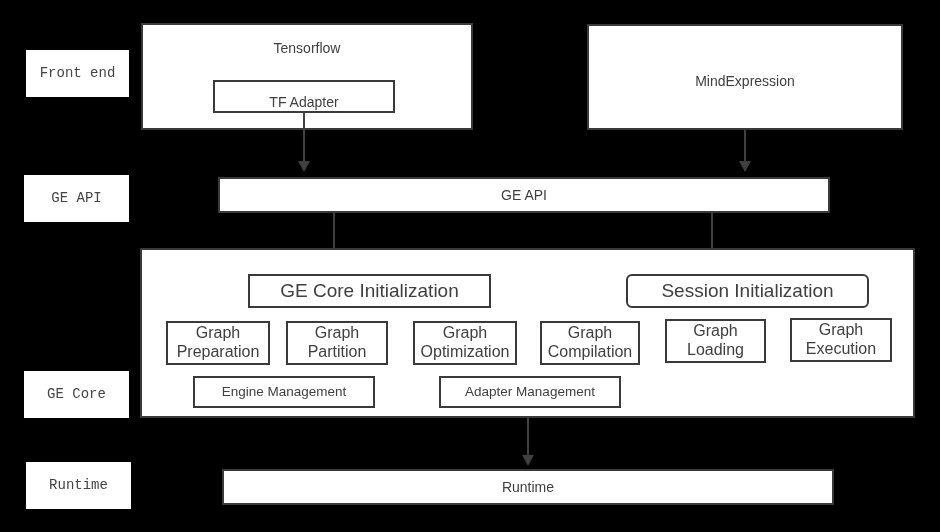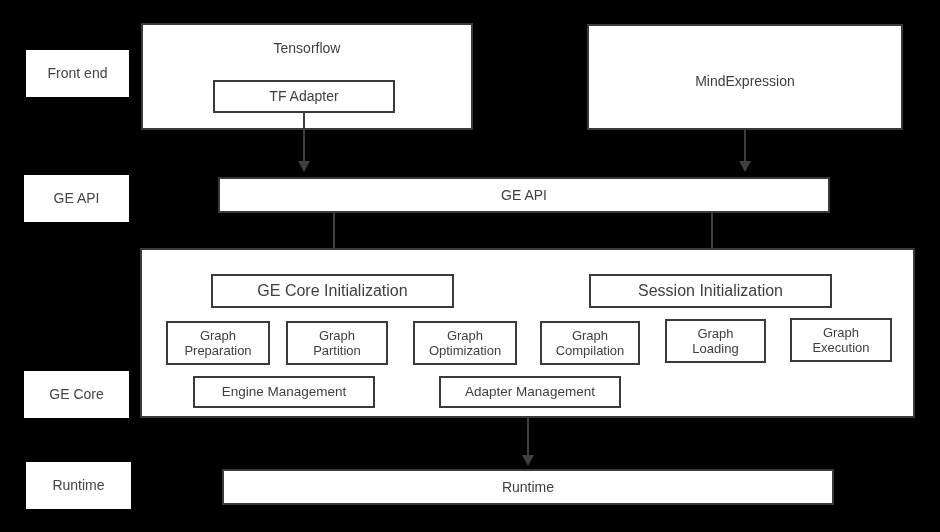--- a/index.html
+++ b/index.html
@@ -29,20 +29,21 @@
     justify-content: center;
     text-align: center;
     line-height: 1.18;
     white-space: pre-line;
   }
   
   .stage-label {
     border: none;
     font-size: 14px;
     color: #444444;
+    font-family: Liberation Mono, monospace;
   }
   
   .frame {
     align-items: flex-start;
     justify-content: center;
     padding-top: 15px;
     font-size: 14px;
   }
   .frame.me {
     align-items: center;
@@ -56,25 +57,26 @@
     font-size: 14px;
   }
   
   .core-container {
     position: absolute;
     box-sizing: border-box;
     background: #ffffff;
     border: 2px solid #3a3a3a;
   }
   .core-box {
-    font-size: 13px;
+    font-size: 16px;
     border: 2px solid #3a3a3a;
   }
   .init-box {
-    font-size: 16px;
+    font-size: 19px;
+    margin-left: 37px;
   }
   .mgmt-box {
     font-size: 13.5px;
   }
   
   .conn {
     position: absolute;
     background: #3f3f3f;
     width: 2px;
   }
@@ -105,21 +107,21 @@
   </div>
 
   <div class="box stage-label" style="left:26px; top:462px; width:105px; height:47px;">
     <span>Runtime</span>
   </div>
 
   <div class="box frame" style="left:141px; top:23px; width:332px; height:107px;">
     <span>Tensorflow</span>
   </div>
 
-  <div class="box inner-box" style="left:213px; top:80px; width:182px; height:33px;">
+  <div class="box inner-box" style="left:213px; top:80px; width:182px; height:33px;align-items:flex-end;">
     <span>TF Adapter</span>
   </div>
 
   <div class="box frame me" style="left:587px; top:24px; width:316px; height:106px;">
     <span>MindExpression</span>
   </div>
 
   <div class="conn" style="left:303px; top:113px; height:51px;"></div>
   <div class="arrowhead" style="left:298px; top:161px;"></div>
 
@@ -135,21 +137,21 @@
 
   <div class="conn" style="left:711px; top:213px; height:42px;"></div>
   <div class="arrowhead" style="left:706px; top:252px;"></div>
 
   <div class="core-container" style="left:140px; top:248px; width:775px; height:170px;"></div>
 
   <div class="box init-box" style="left:211px; top:274px; width:243px; height:34px;">
     <span>GE Core Initialization</span>
   </div>
 
-  <div class="box init-box" style="left:589px; top:274px; width:243px; height:34px;">
+  <div class="box init-box" style="left:589px; top:274px; width:243px; height:34px;border-radius:6px;">
     <span>Session Initialization</span>
   </div>
 
   <div class="box core-box" style="left:166px; top:321px; width:104px; height:44px;">
     <span>Graph
 Preparation</span>
   </div>
 
   <div class="box core-box" style="left:286px; top:321px; width:102px; height:44px;">
     <span>Graph

